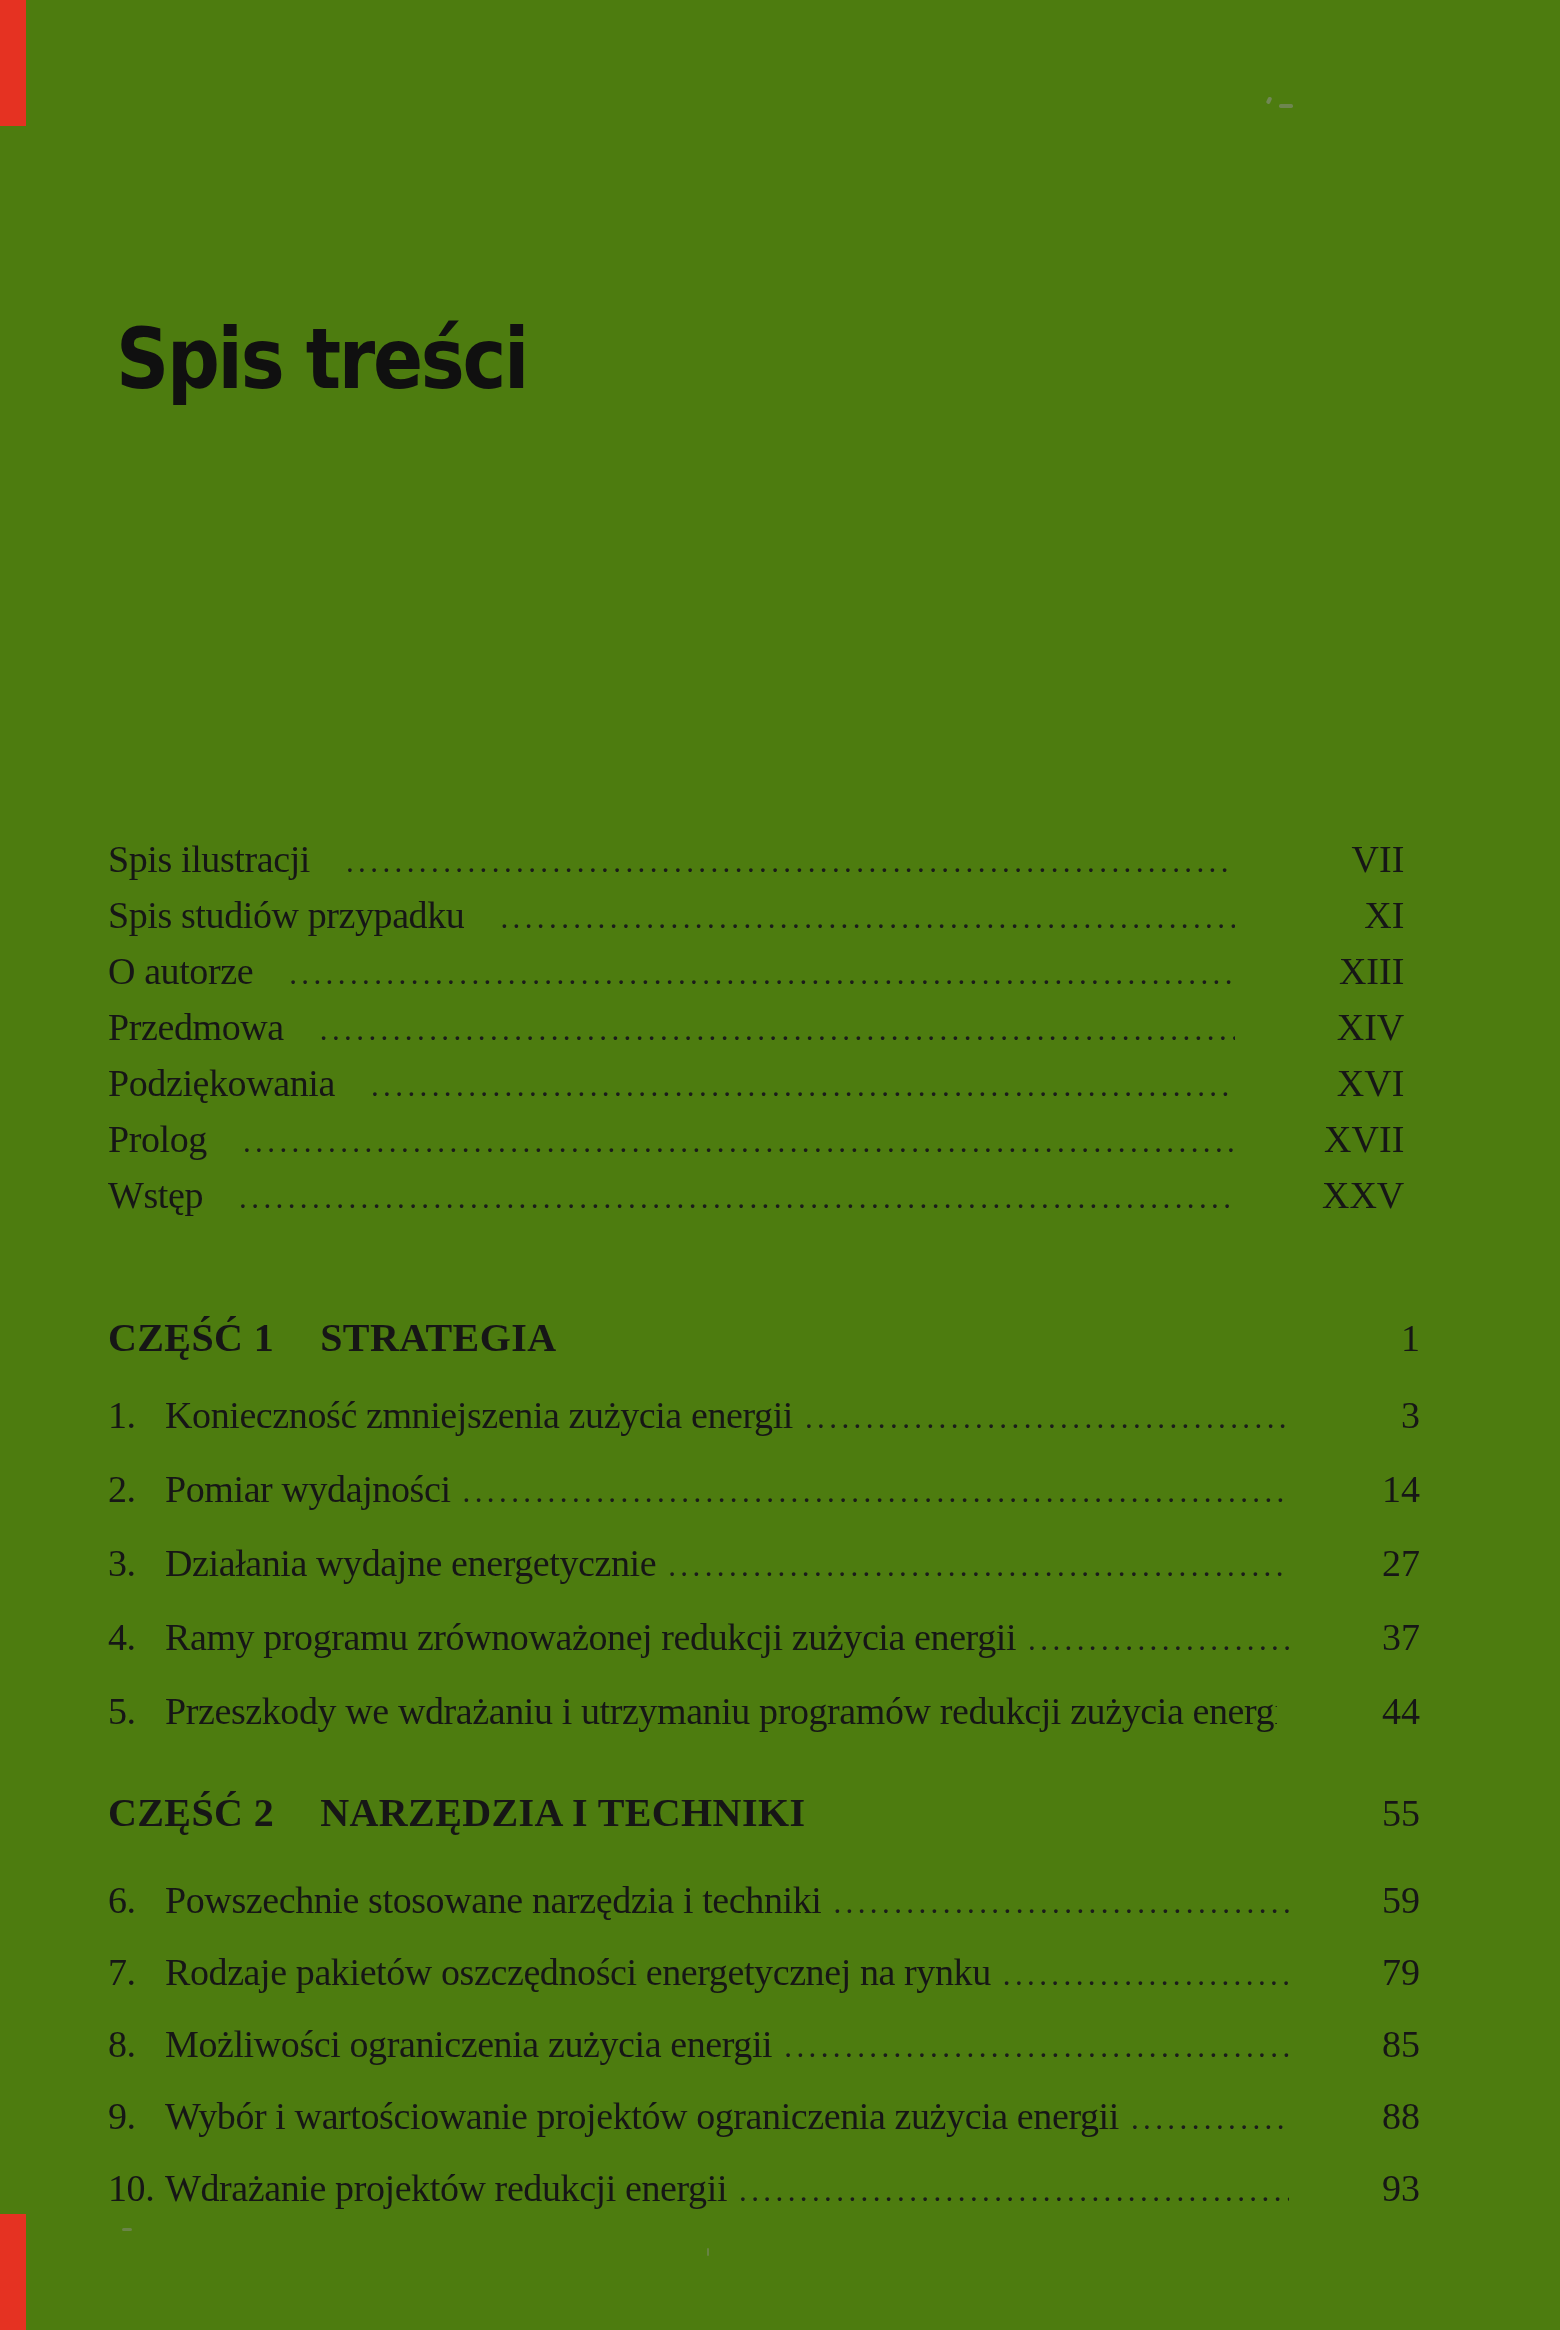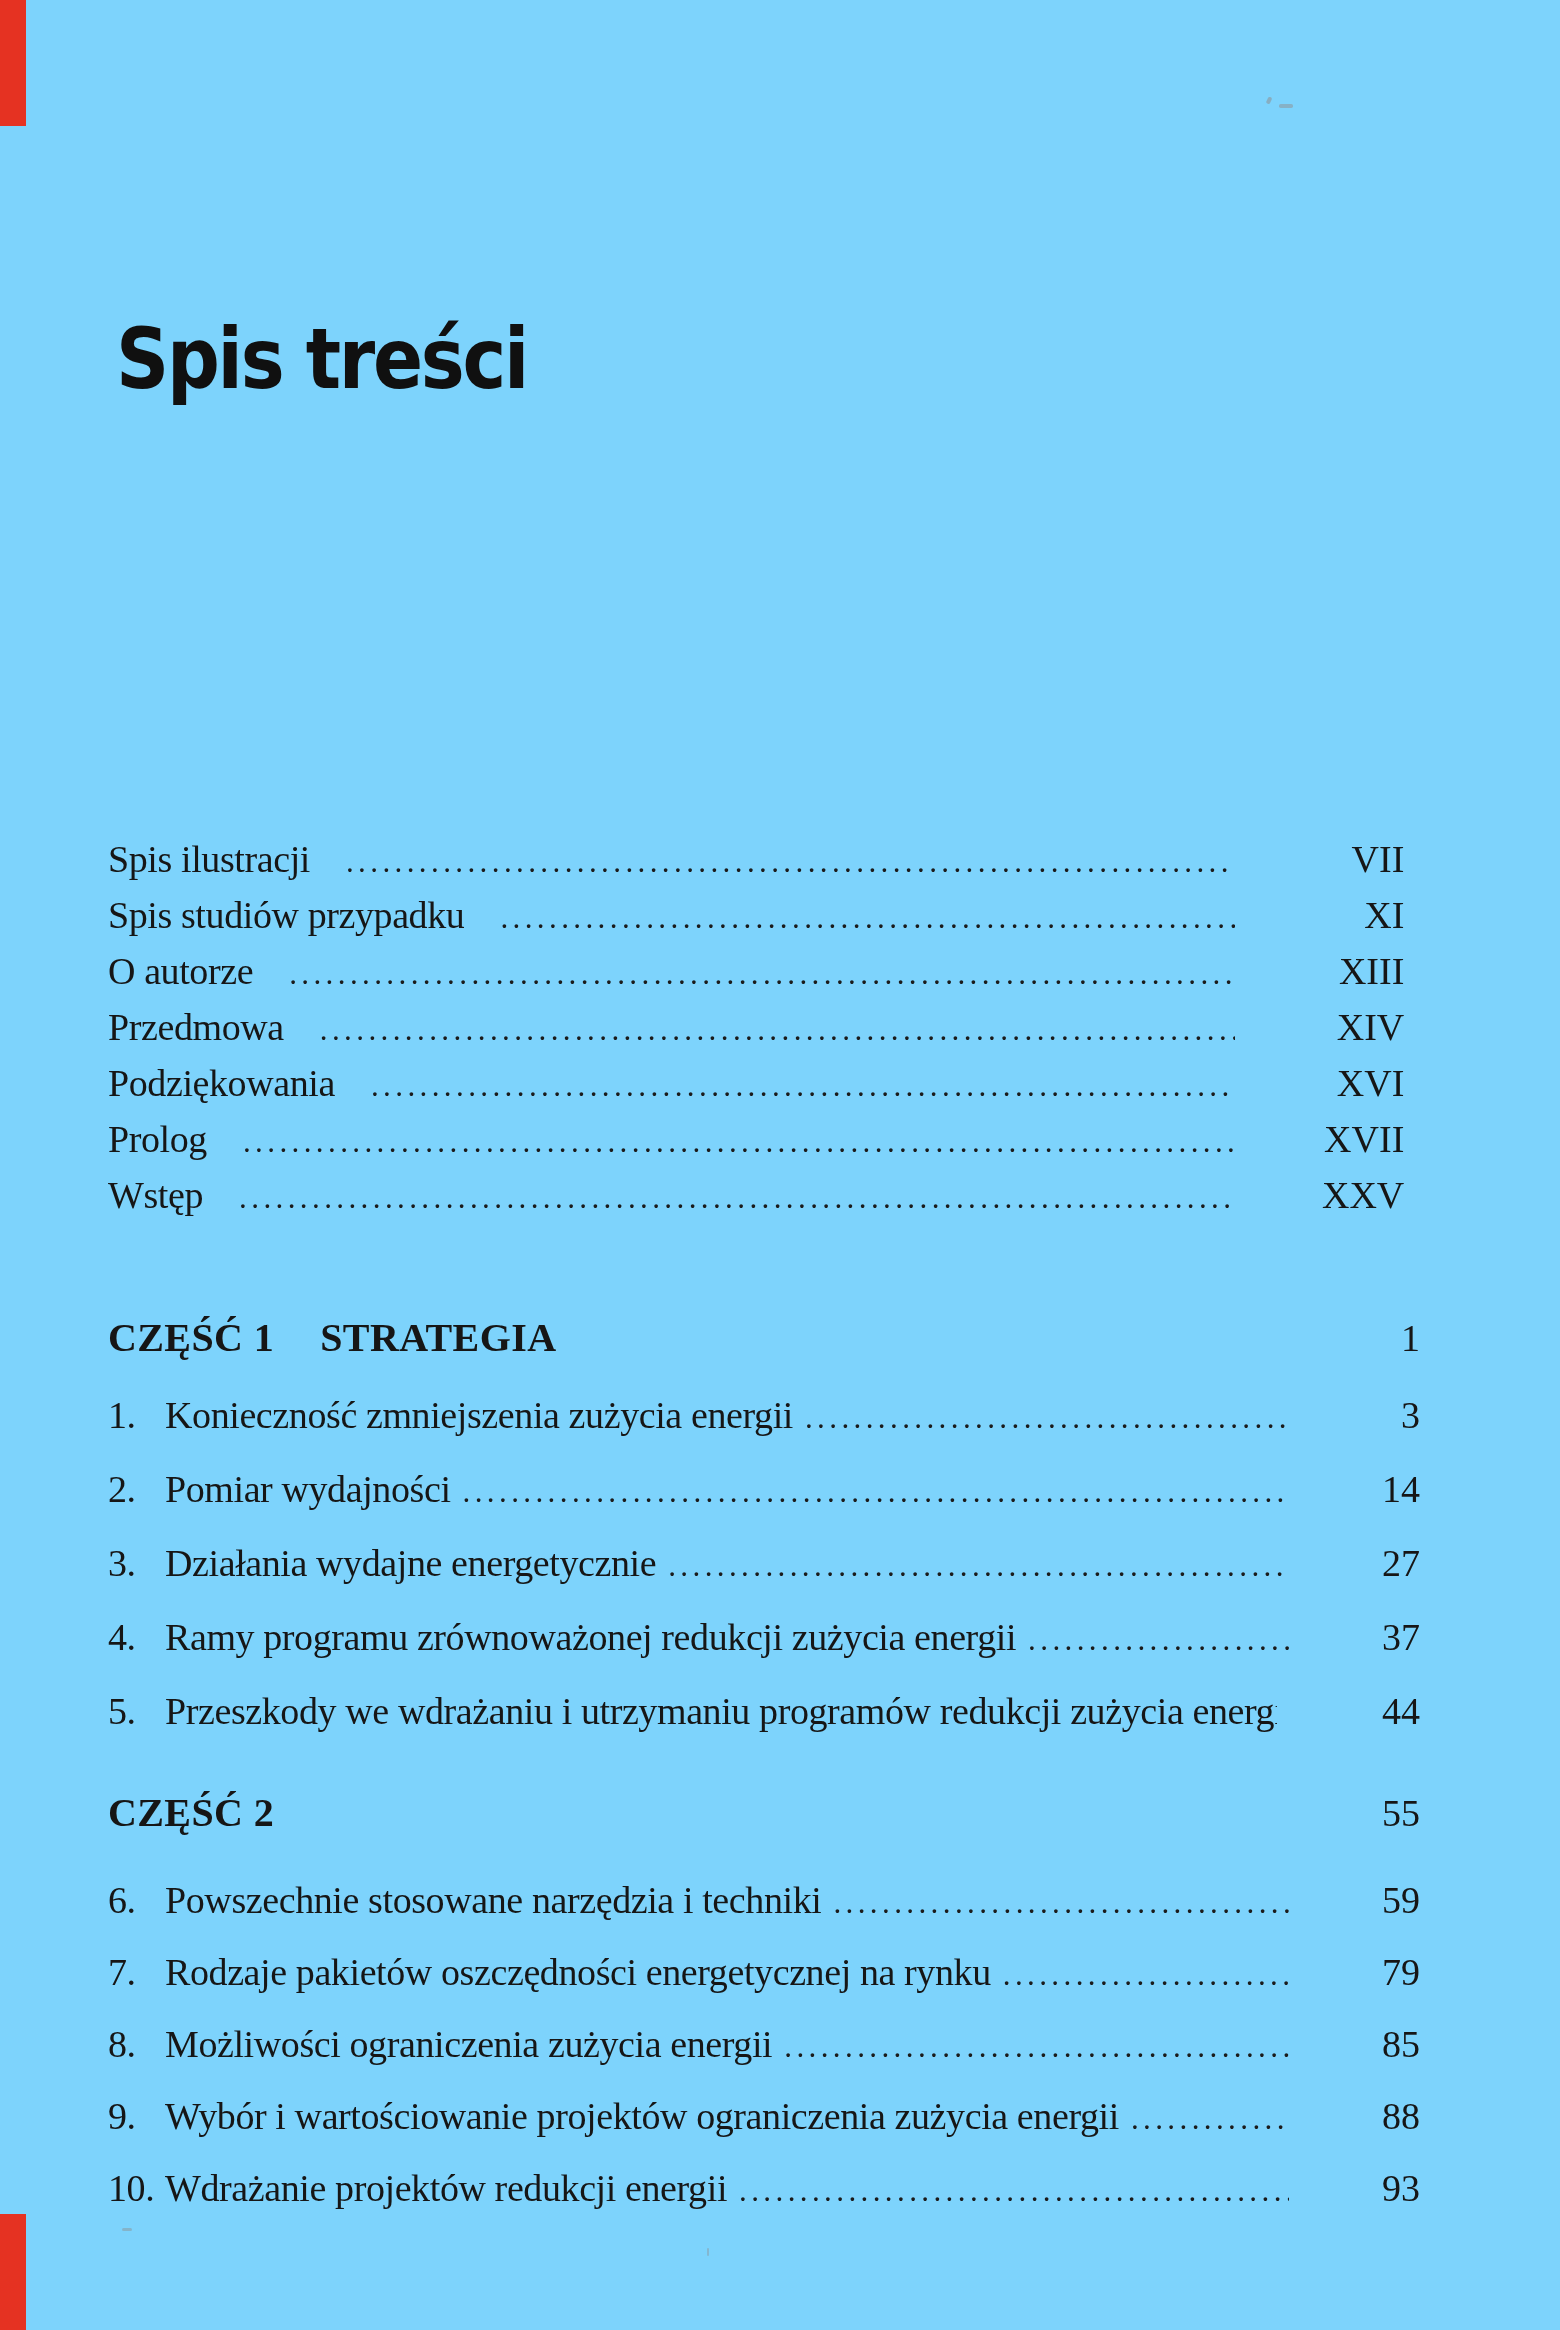--- a/index.html
+++ b/index.html
@@ -76,21 +76,21 @@
   
   .speck { position:absolute; background:#8f8f8f; border-radius:1.7px; }
   .speck.s1 { left:1267px; top:97px; width:4.4px; height:7px; opacity:.55; transform:rotate(25deg); }
   .speck.s2 { left:1279px; top:104px; width:14px; height:3.5px; opacity:.5; }
   .speck.s3 { left:122px; top:2228px; width:9.6px; height:2.6px; opacity:.45; }
   .speck.s4 { left:707px; top:2248px; width:1.7px; height:7.8px; opacity:.4; }
 </style>
 </head>
 <body>
 
-<div class="page" style="background: #7dd3fc; color: rgb(22, 22, 22);">
+<div class="page" style="background: #4d7c0f; color: rgb(22, 22, 22);">
 
   <div class="redbar top" style="background: rgb(229, 50, 34);"></div>
   <div class="redbar bottom" style="background: rgb(229, 50, 34);"></div>
 
   <div class="speck s1"></div>
   <div class="speck s2"></div>
   <div class="speck s3"></div>
   <div class="speck s4"></div>
 
   <h1 class="title">Spis treści</h1>
@@ -168,20 +168,21 @@
     <div class="row">
       <span class="chap-num">5.</span>
       <span class="entry-label">Przeszkody we wdrażaniu i utrzymaniu programów redukcji zużycia energii</span>
       <span class="leader no-dots"></span>
       <span class="pagenum">44</span>
     </div>
   </div>
 
   <div class="part-heading h2">
     <span>CZĘŚĆ 2</span>
+    <span class="part-title">NARZĘDZIA I TECHNIKI</span>
     <span class="spacer"></span>
     <span class="pagenum">55</span>
   </div>
 
   <div class="chap-list p2">
     <div class="row">
       <span class="chap-num">6.</span>
       <span class="entry-label">Powszechnie stosowane narzędzia i techniki</span>
       <span class="leader"></span>
       <span class="pagenum">59</span>

